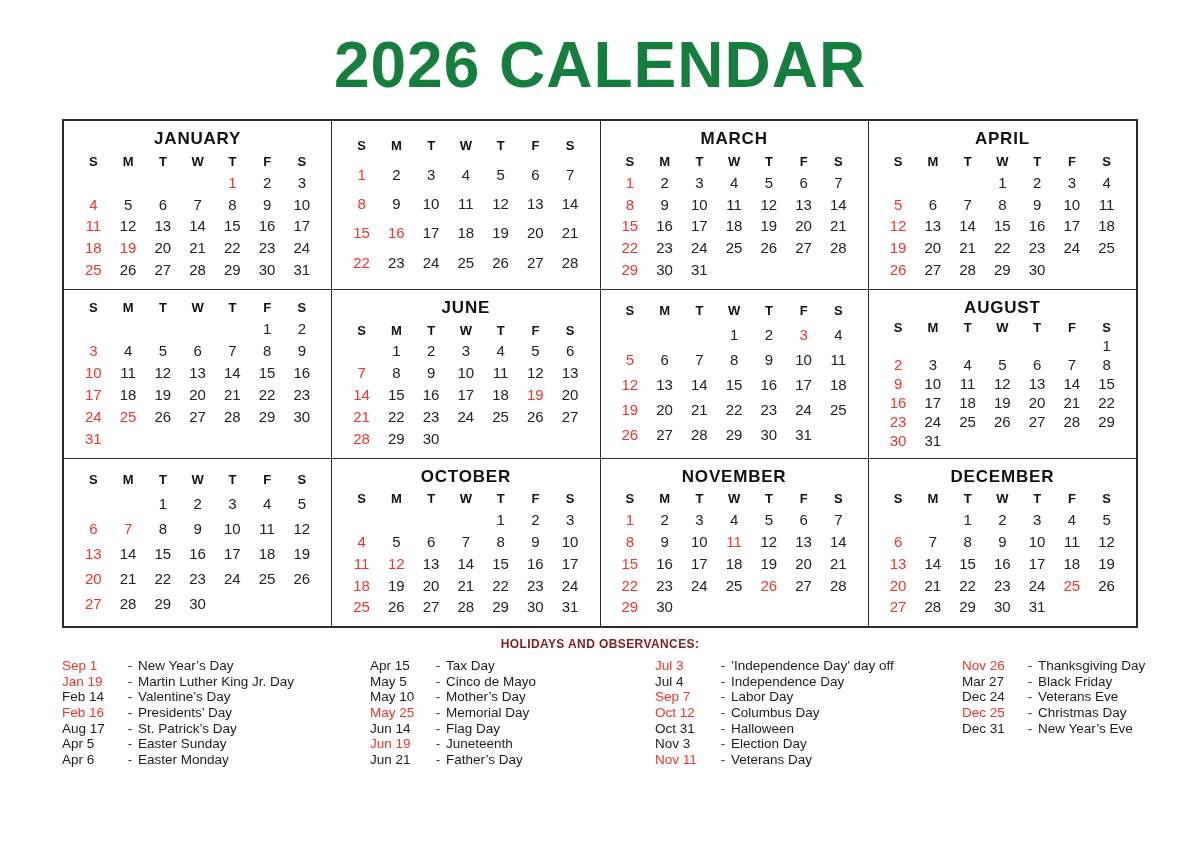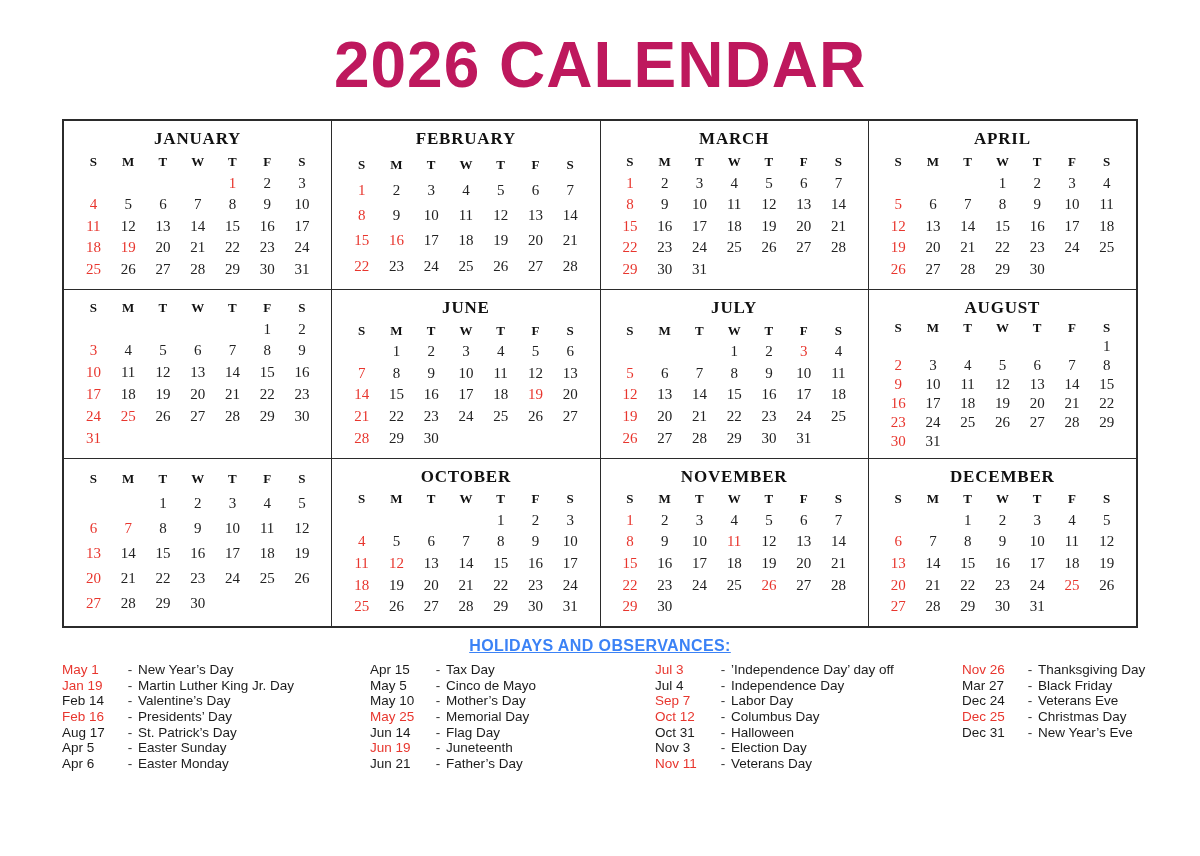--- a/index.html
+++ b/index.html
@@ -2,41 +2,41 @@
 <html style="--red: #e8362e; --ink: #1c1c1c;"><head>
 <meta charset="utf-8">
 <style>
   :root { --red:#e8362e; --ink:#1c1c1c; --line:#2b2b2b; }
   * { margin:0; padding:0; box-sizing:border-box; }
   html,body { width:1200px; height:856px; background:#ffffff; overflow:hidden;
     font-family:"Liberation Sans", sans-serif; color:var(--ink); }
 
   
   .header { text-align:center; padding-top:32px; }
-  .title { font-size:64px; font-weight:700; letter-spacing:1px; line-height:1.05; color:#be185d; }
+  .title { font-size:64px; font-weight:700; letter-spacing:1px; line-height:1.05; color:#15803d; }
   .subtitle { font-size:20px; margin-top:6px; color:#191919; letter-spacing:0.3px; }
 
   
   .year-grid { width:1076px; height:509px; margin:20px auto 0;
     display:grid; grid-template-columns:repeat(4,1fr); grid-auto-rows:1fr;
     gap:1px; background:var(--line); border:2px solid var(--line); }
-  .month { background:#ffffff; display:flex; flex-direction:column; padding:5px 12px 6px;font-family:Liberation Serif, serif; }
+  .month { background:#ffffff; display:flex; flex-direction:column; padding:5px 12px 6px; }
   .month-name { text-align:center; font-size:17px; font-weight:700; letter-spacing:0.8px;
     padding:3px 0 0; color:#111; }
   .cal { flex:1; display:flex; flex-direction:column; justify-content:space-evenly; }
   .week { display:flex; }
   .week span { flex:1; text-align:center; }
   .dow { font-weight:700; font-size:13px; color:#111; }
   .day { font-size:15px; color:#222; }
   .day.red { color:var(--red); }
 
   
   .holidays { margin-top:9px; }
-  .holidays-heading { text-align:center; font-size:16px; font-weight:700;
-    letter-spacing:0.4px; color:#3b82f6;text-decoration:underline; }
+  .holidays-heading { text-align:center; font-size:12px; font-weight:700;
+    letter-spacing:0.4px; color:#7f1d1d; }
   .holiday-cols { display:grid; grid-template-columns:308px 285px 307px auto;
     padding:7px 40px 0 62px; }
   .holiday { display:grid; grid-template-columns:60px 16px auto; align-items:baseline;
     font-size:13.5px; line-height:15.6px; }
   .holiday .hdate { white-space:nowrap; }
   .holiday .hdate.red { color:var(--red); }
   .holiday .hdash { text-align:center; color:#333; }
   .holiday .hname { white-space:nowrap; }
 </style>
 </head>
@@ -101,21 +101,20 @@
             <span class="day">26</span>
             <span class="day">27</span>
             <span class="day">28</span>
             <span class="day">29</span>
             <span class="day">30</span>
             <span class="day">31</span>
           </div>
         </div>
       </div>
       <div class="month">
-        <div class="month-name">FEBRUARY</div>
         <div class="cal">
           <div class="week">
             <span class="dow">S</span>
             <span class="dow">M</span>
             <span class="dow">T</span>
             <span class="dow">W</span>
             <span class="dow">T</span>
             <span class="dow">F</span>
             <span class="dow">S</span>
           </div>
@@ -395,21 +394,20 @@
             <span class="day">29</span>
             <span class="day">30</span>
             <span class="day empty"></span>
             <span class="day empty"></span>
             <span class="day empty"></span>
             <span class="day empty"></span>
           </div>
         </div>
       </div>
       <div class="month">
-        <div class="month-name">JULY</div>
         <div class="cal">
           <div class="week">
             <span class="dow">S</span>
             <span class="dow">M</span>
             <span class="dow">T</span>
             <span class="dow">W</span>
             <span class="dow">T</span>
             <span class="dow">F</span>
             <span class="dow">S</span>
           </div>
@@ -763,21 +761,21 @@
           </div>
         </div>
       </div>
     </div>
 
   <div class="holidays">
     <div class="holidays-heading">HOLIDAYS AND OBSERVANCES:</div>
     <div class="holiday-cols" id="holiday-cols">
         <div>
           <div class="holiday">
-            <span class="hdate red">May 1</span>
+            <span class="hdate red">Sep 1</span>
             <span class="hdash">-</span>
             <span class="hname">New Year’s Day</span>
           </div>
           <div class="holiday">
             <span class="hdate red">Jan 19</span>
             <span class="hdash">-</span>
             <span class="hname">Martin Luther King Jr. Day</span>
           </div>
           <div class="holiday">
             <span class="hdate">Feb 14</span>

